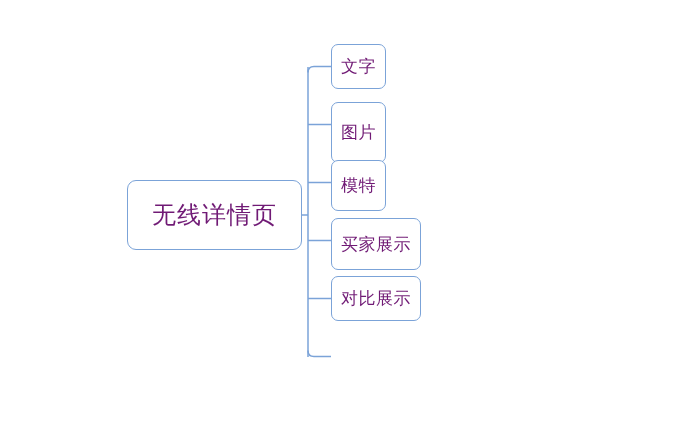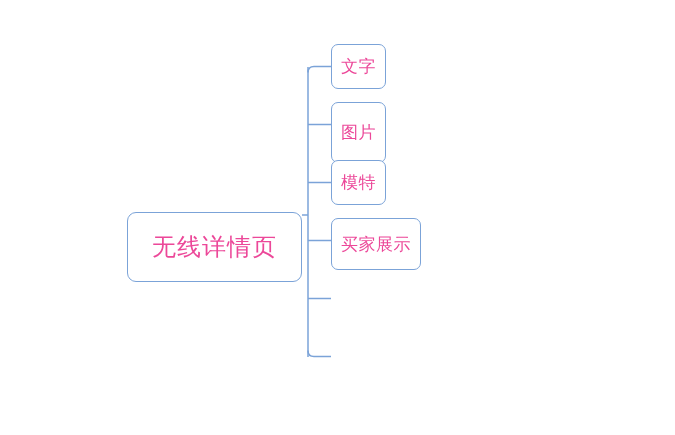--- a/index.html
+++ b/index.html
@@ -28,29 +28,28 @@
   }
   .node {
     position: absolute;
     box-sizing: border-box;
     display: flex;
     align-items: center;
     justify-content: center;
     background: #ffffff;
     border: 1.5px solid #7ba3d8;
     border-radius: 7px;
-    color: #ec4899;
+    color: #701a75;
     white-space: nowrap;
     line-height: 1;
   }
   .node-root {
     border-radius: 9px;
     font-size: 24px;
     letter-spacing: 1px;
-    margin-top: 32px;
   }
   .node-child {
     font-size: 17px;
     letter-spacing: 0.5px;
   }
 </style>
 </head>
 <body>
 
 <div id="canvas">
@@ -73,23 +72,26 @@
   </div>
 
   <div class="node node-child" style="left: 331px; top: 44px; width: 55px; height: 45px;">
     <span>文字</span>
   </div>
 
   <div class="node node-child" style="left: 331px; top: 102px; width: 55px; height: 61px; justify-content: center;">
     <span>图片</span>
   </div>
 
-  <div class="node node-child" style="left: 331px; top: 160px; width: 55px; height: 45px;">
+  <div class="node node-child" style="left: 331px; top: 160px; width: 55px; height: 51px;">
     <span>模特</span>
   </div>
 
   <div class="node node-child" style="left: 331px; top: 218px; width: 90px; height: 52px;">
     <span>买家展示</span>
   </div>
 
+  <div class="node node-child" style="left: 331px; top: 276px; width: 90px; height: 45px;">
+    <span>对比展示</span>
+  </div>
 
 
 </div>
 
 </body></html>

